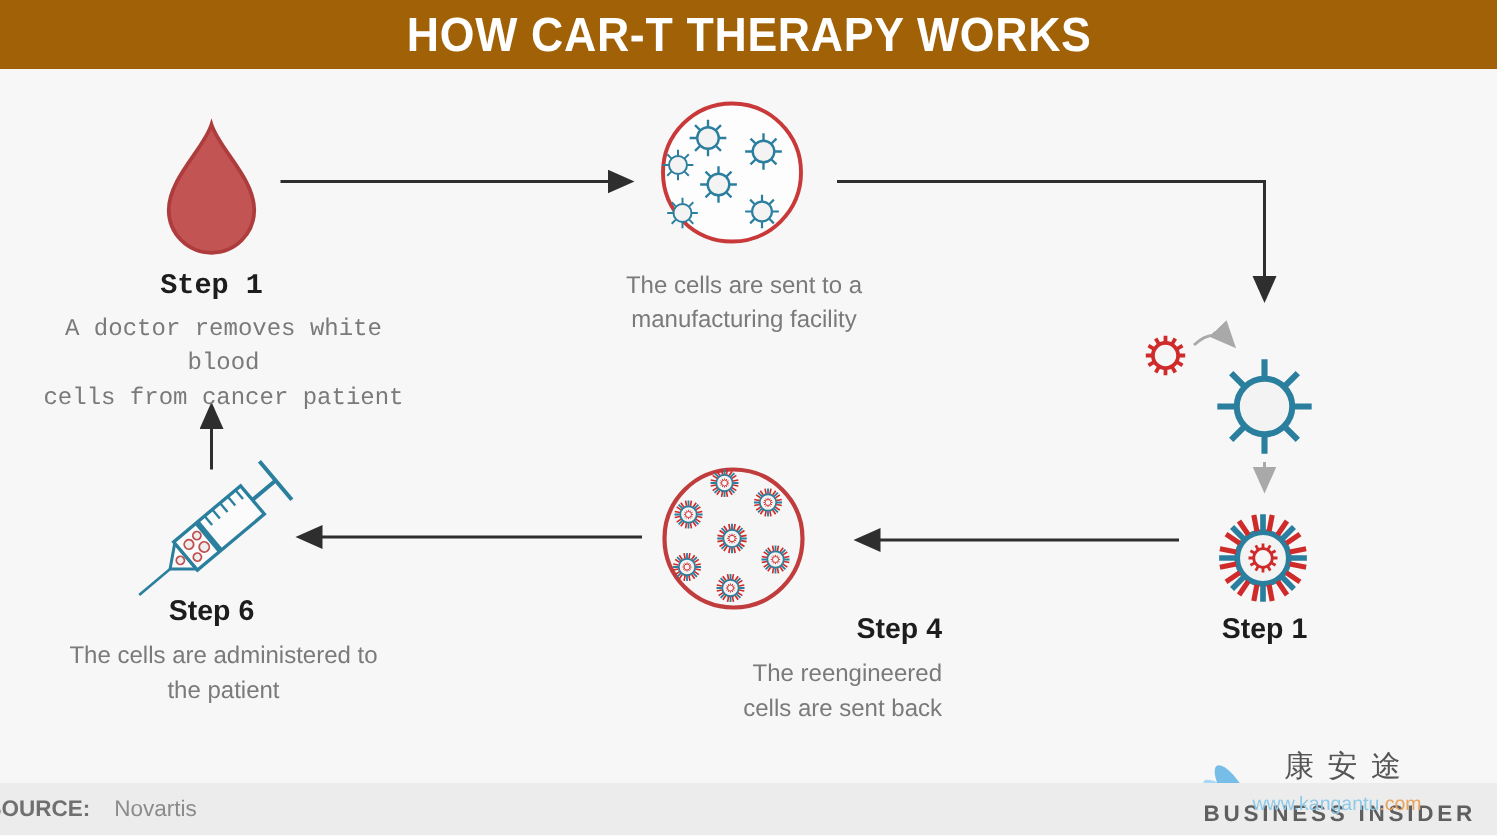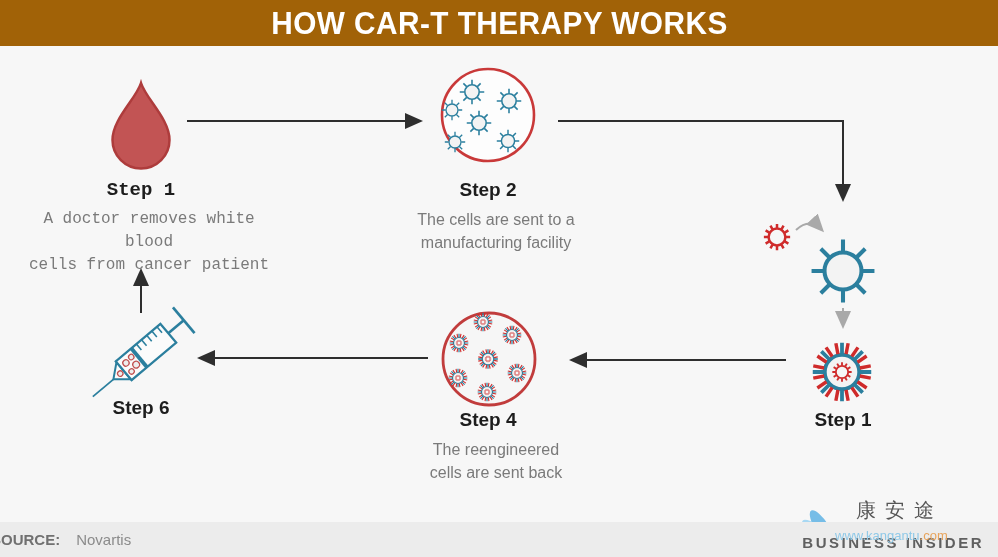--- a/index.html
+++ b/index.html
@@ -9,21 +9,21 @@
             display:flex;align-items:center;justify-content:center;z-index:2;}
   .titlebar h1{margin:0;color:#ffffff;font-size:32px;font-weight:bold;letter-spacing:.5px;
                transform:scaleX(.93);transform-origin:center;white-space:nowrap;}
   .diagram{position:absolute;left:0;top:0;z-index:1;}
   .step{position:absolute;width:280px;text-align:center;z-index:3;}
   .step-label{font-size:19px;font-weight:bold;color:#1d1d1d;margin-bottom:7px;}
   .step-desc{font-size:16px;line-height:23px;color:#7a7a7a;white-space:pre-line;margin-left:16px;}
   #step1{left:1px;top:179px;font-family:Liberation Mono, monospace;}
   #step2{left:348px;top:179px;}
   #step3{left:703px;top:409px;}
-  #step4{left:348px;top:409px;}
+  #step4{left:348px;top:409px;text-align:right;}
   #step6{left:1px;top:397px;}
   .footerbar{position:absolute;left:0;bottom:0;width:998px;height:35px;background:#ececec;z-index:2;}
   .source{position:absolute;left:-9px;top:9px;font-size:15px;color:#8b8b8b;white-space:nowrap;}
   .source .src-label{font-weight:bold;color:#707070;}
   .source .src-value{margin-left:16px;}
   .brand{position:absolute;right:14px;bottom:6px;font-size:15px;font-weight:bold;
          letter-spacing:2.5px;color:#5f5f5f;white-space:nowrap;}
   .wm-cjk{position:absolute;left:856px;top:497px;font-size:20px;color:#404040;opacity:.88;
           letter-spacing:9px;z-index:5;white-space:nowrap;}
   .wm-url{position:absolute;left:835px;top:528px;font-size:13px;z-index:5;white-space:nowrap;}
@@ -140,34 +140,35 @@
       <ellipse cx="-21" cy="0" rx="22" ry="7" transform="rotate(58)" fill="#5fb3e4" opacity="0.85"></ellipse>
     </g>
   </svg>
 
   <div class="step" id="step1">
     <div class="step-label">Step 1</div>
     <div class="step-desc">A doctor removes white blood
 cells from cancer patient</div>
   </div>
   <div class="step" id="step2">
-    <div class="step-label">Step 2</div>
     <div class="step-desc">The cells are sent to a
 manufacturing facility</div>
   </div>
   <div class="step" id="step3">
     <div class="step-label">Step 1</div>
   </div>
   <div class="step" id="step4">
     <div class="step-label">Step 4</div>
     <div class="step-desc">The reengineered
 cells are sent back</div>
   </div>
   <div class="step" id="step6">
     <div class="step-label">Step 6</div>
+    <div class="step-desc">The cells are administered to
+the patient</div>
   </div>
 
   <div class="footerbar">
     <div class="source">
       <span class="src-label">SOURCE:</span><span class="src-value">Novartis</span>
     </div>
     <div class="brand">BUSINESS INSIDER</div>
   </div>
 
   <div class="wm-cjk">康安途</div>

